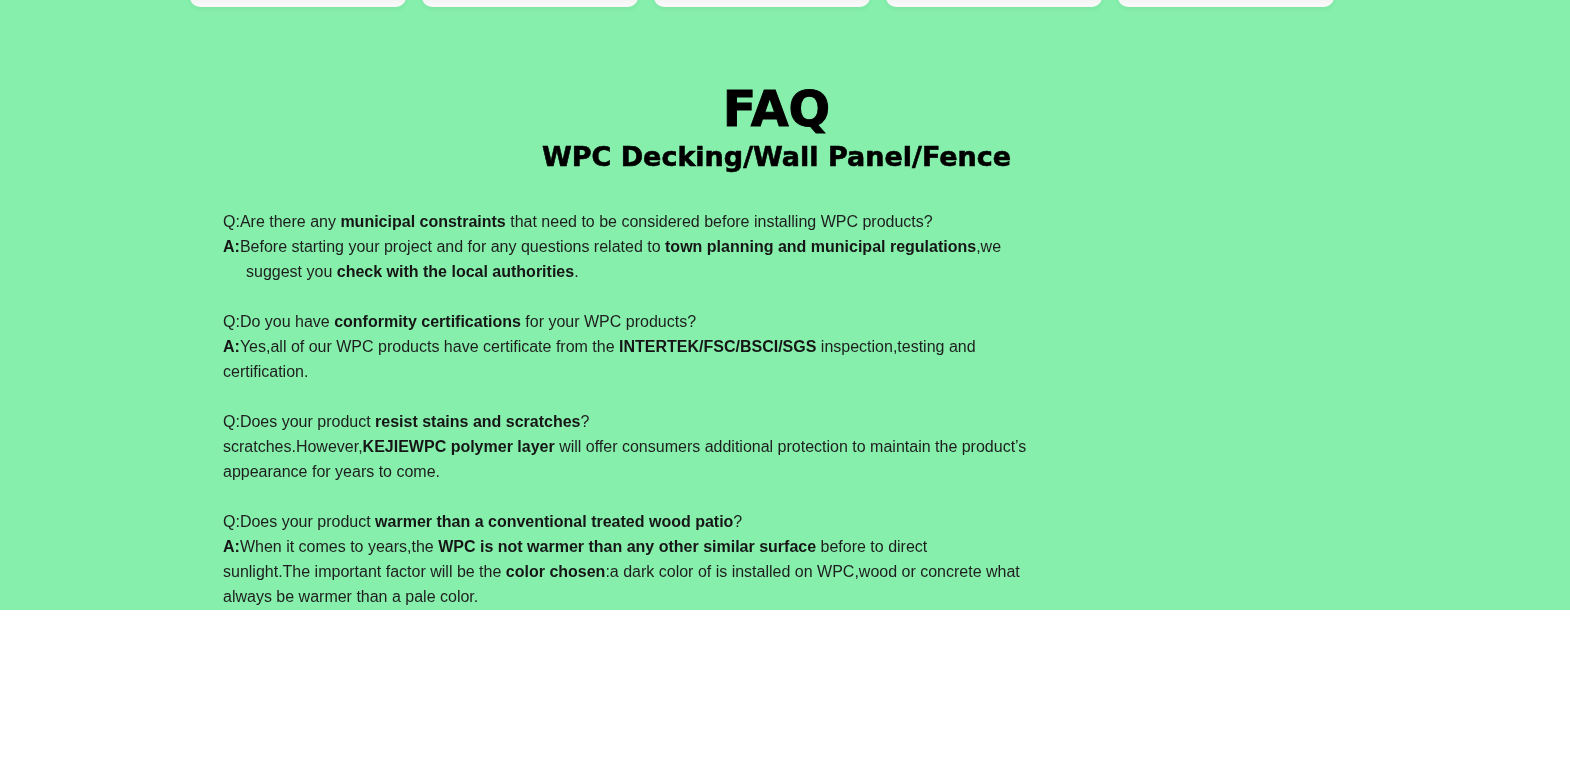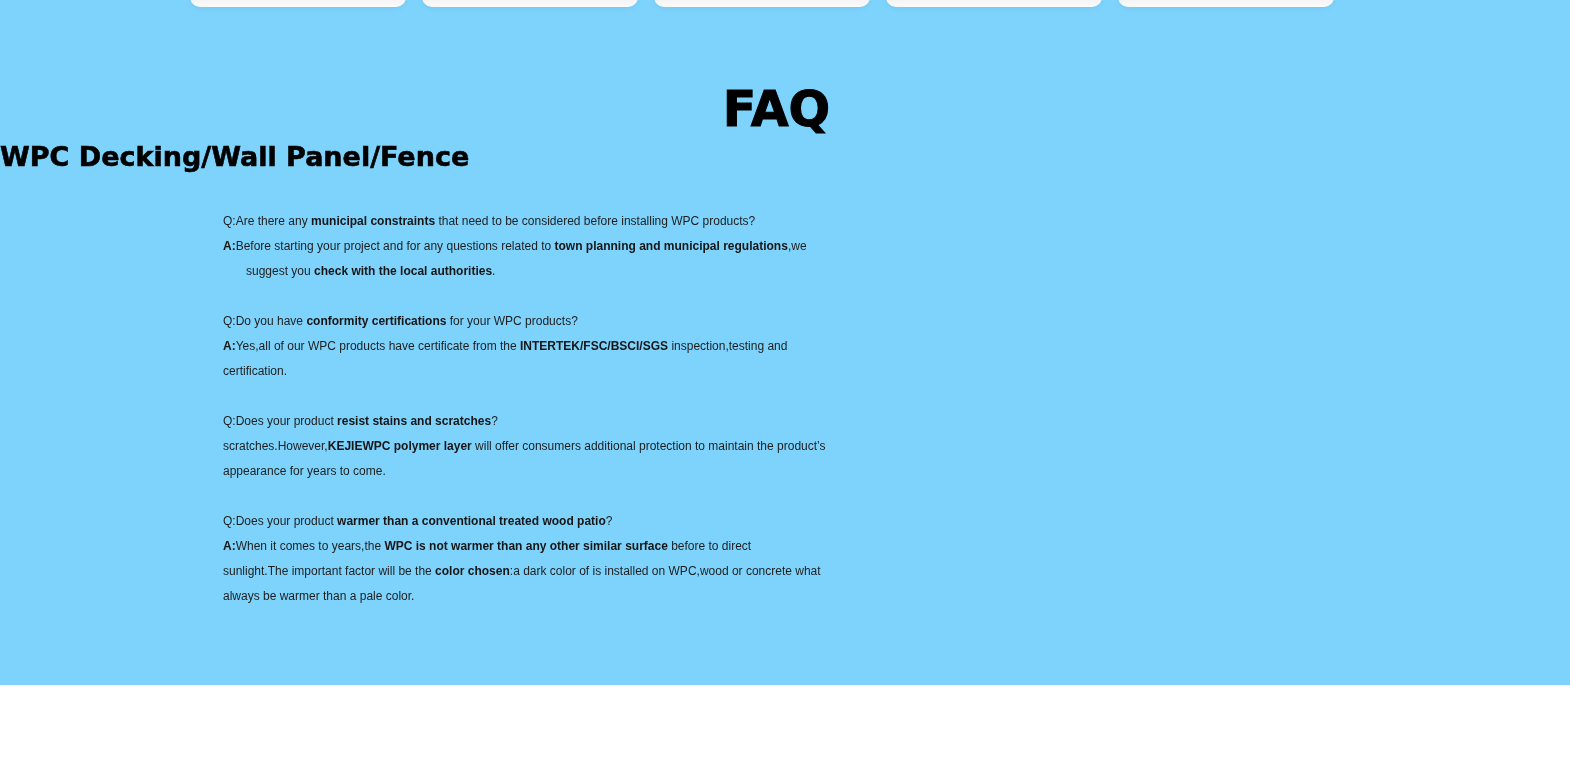--- a/index.html
+++ b/index.html
@@ -7,22 +7,22 @@
   body {
     width: 1570px;
     height: 765px;
     background: #ffffff;
     font-family: "Liberation Sans", sans-serif;
     overflow: hidden;
   }
   .page {
     position: relative;
     width: 1570px;
-    height: 685px;
-    background: #7dd3fc;
+    height: 610px;
+    background: #86efac;
     overflow: hidden;
   }
 
   
   .top-buttons {
     position: absolute;
     top: 0; left: 0;
     width: 1570px; height: 14px;
   }
   .top-button-stub {
@@ -46,35 +46,36 @@
     font-size: 49px;
     line-height: 1.1;
     color: #000000;
     -webkit-text-stroke: 1px #000000;
   }
   .subtitle {
     position: absolute;
     top: 119px;
     left: 0;
     width: 1553px;
+    text-align: center;
     font-family: "DejaVu Sans", "Liberation Sans", sans-serif;
     font-weight: 900;
     font-size: 27px;
     line-height: 1.2;
     color: #000000;
     -webkit-text-stroke: 0.6px #000000;
   }
 
   .faq {
     position: absolute;
     top: 209px;
     left: 223px;
     width: 1330px;
     color: #1e1e1e;
-    font-size: 12px;
+    font-size: 16px;
     line-height: 25px;
   }
   .faq-block { margin-bottom: 25px; }
   .faq-line { white-space: nowrap; }
   .faq-line.indent { padding-left: 23px; }
   .faq-line .b { font-weight: bold; color: #161616; }
 </style>
 </head>
 <body>
 

